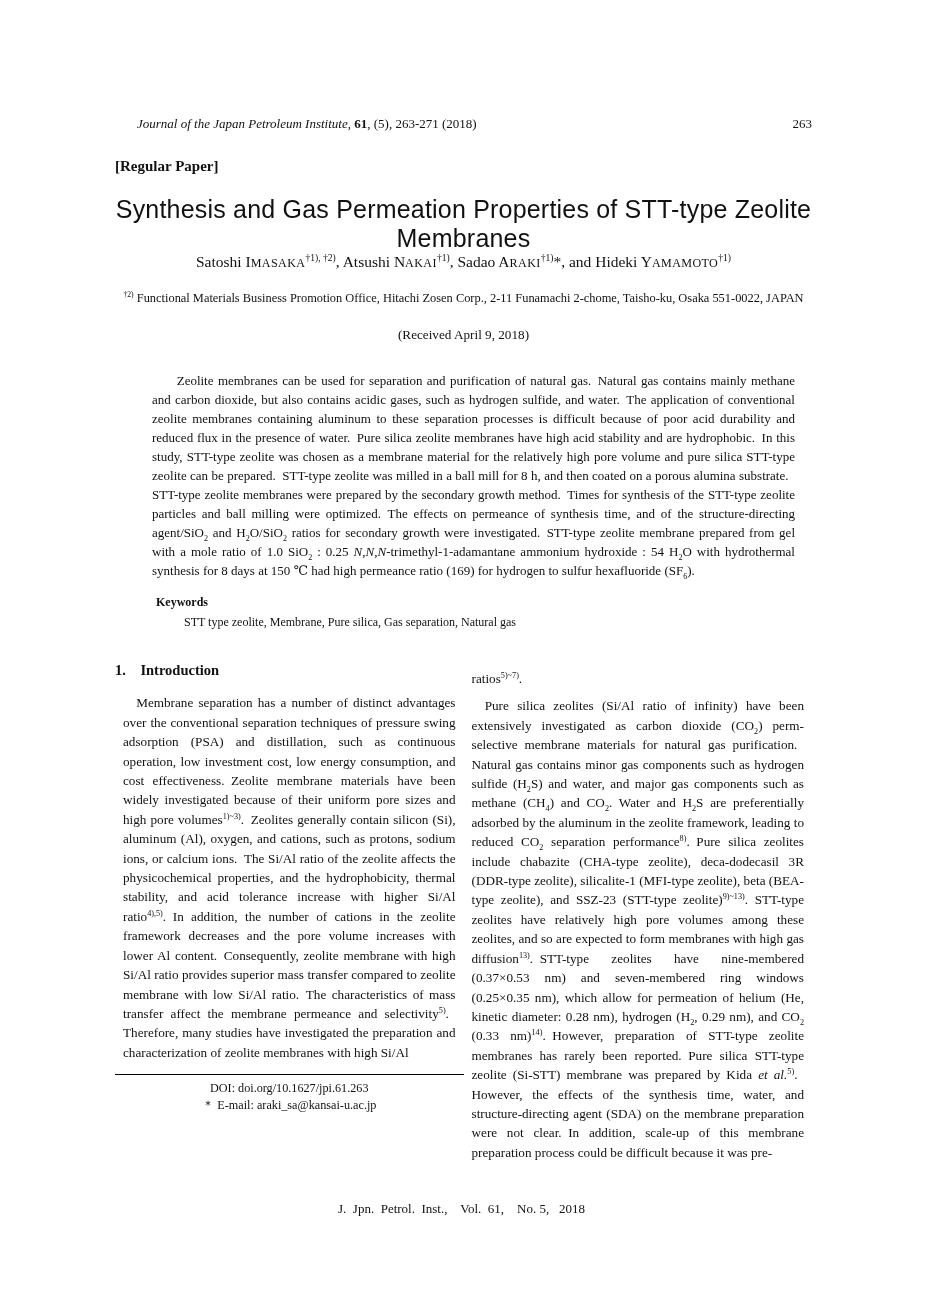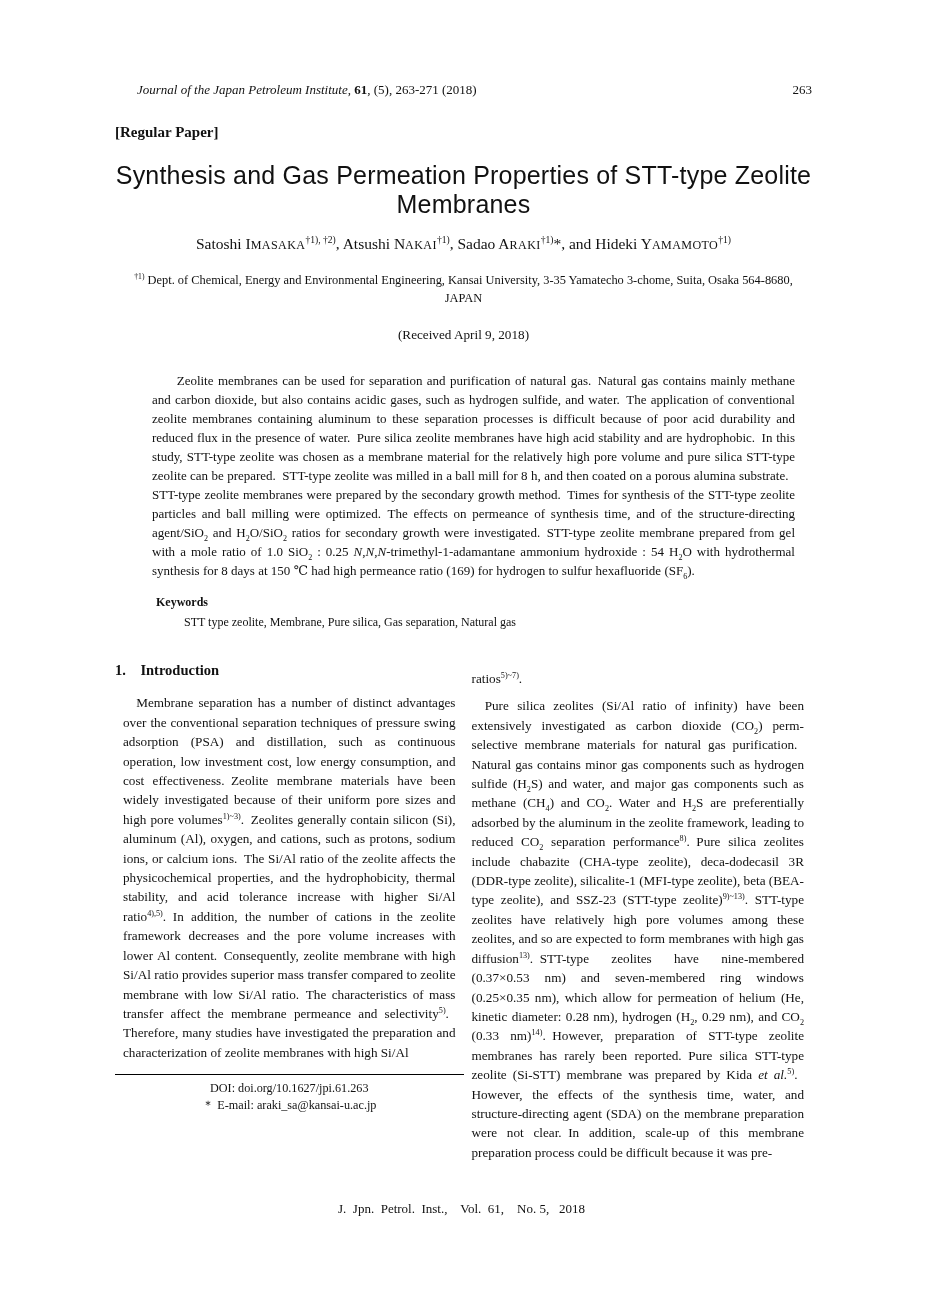--- a/index.html
+++ b/index.html
@@ -5,41 +5,41 @@
 <style>
   html, body { margin: 0; padding: 0; background: #ffffff; }
   .page {
     position: relative;
     width: 927px;
     height: 1309px;
     margin: 0 auto;
     background: #ffffff;
     color: #111111;
     font-family: "Liberation Serif", "DejaVu Serif", serif;
-    padding: 82px 115px 0 115px;
+    padding: 116px 115px 0 115px;
     box-sizing: border-box;
     overflow: hidden;
   }
   sup { font-size: 62%; line-height: 0; vertical-align: super; }
   sub { font-size: 62%; line-height: 0; vertical-align: sub; }
 
   .running-head {
     display: flex;
     justify-content: space-between;
     align-items: baseline;
     font-size: 13px;
     padding-left: 22px;
   }
   .paper-type {
     margin-top: 26px;
     font-weight: bold;
     font-size: 15px;
   }
   .title {
-    margin: 20px 0 16px 0;
+    margin: 20px 0 0 0;
     text-align: center;
     font-family: "Liberation Sans", "DejaVu Sans", sans-serif;
     font-weight: 500;
     font-size: 25px;
     letter-spacing: 0.2px;
   }
   .authors {
     text-align: center;
     font-size: 15.5px;
   }
@@ -124,21 +124,21 @@
     <span>263</span>
   </div>
 
   <div class="paper-type">[Regular Paper]</div>
 
   <h1 class="title">Synthesis and Gas Permeation Properties of STT-type Zeolite Membranes</h1>
 
   <div class="authors">Satoshi I<span class="sc">MASAKA</span><sup>†1), †2)</sup>, Atsushi N<span class="sc">AKAI</span><sup>†1)</sup>, Sadao A<span class="sc">RAKI</span><sup>†1)</sup>*, and Hideki Y<span class="sc">AMAMOTO</span><sup>†1)</sup></div>
 
   <div class="affiliations">
-    <div><sup>†1)</sup>&nbsp;Dept. of Chemical, Energy and Environmental Engineering, Kansai University, 3-35 Yamatecho 3-chome, Suita, Osaka 564-8680, JAPAN</div>
+    <div><sup>†2)</sup>&nbsp;Functional Materials Business Promotion Office, Hitachi Zosen Corp., 2-11 Funamachi 2-chome, Taisho-ku, Osaka 551-0022, JAPAN</div>
   </div>
 
   <div class="received">(Received April 9, 2018)</div>
 
   <p class="abstract">Zeolite membranes can be used for separation and purification of natural gas. Natural gas contains mainly methane and carbon dioxide, but also contains acidic gases, such as hydrogen sulfide, and water. The application of conventional zeolite membranes containing aluminum to these separation processes is difficult because of poor acid durability and reduced flux in the presence of water. Pure silica zeolite membranes have high acid stability and are hydrophobic. In this study, STT-type zeolite was chosen as a membrane material for the relatively high pore volume and pure silica STT-type zeolite can be prepared. STT-type zeolite was milled in a ball mill for 8 h, and then coated on a porous alumina substrate. STT-type zeolite membranes were prepared by the secondary growth method. Times for synthesis of the STT-type zeolite particles and ball milling were optimized. The effects on permeance of synthesis time, and of the structure-directing agent/SiO<sub>2</sub> and H<sub>2</sub>O/SiO<sub>2</sub> ratios for secondary growth were investigated. STT-type zeolite membrane prepared from gel with a mole ratio of 1.0 SiO<sub>2</sub> : 0.25 <i>N</i>,<i>N</i>,<i>N</i>-trimethyl-1-adamantane ammonium hydroxide : 54 H<sub>2</sub>O with hydrothermal synthesis for 8 days at 150 ℃ had high permeance ratio (169) for hydrogen to sulfur hexafluoride (SF<sub>6</sub>).</p>
 
   <div class="keywords">
     <div class="kw-label">Keywords</div>
     <div class="kw-text">STT type zeolite, Membrane, Pure silica, Gas separation, Natural gas</div>
   </div>

